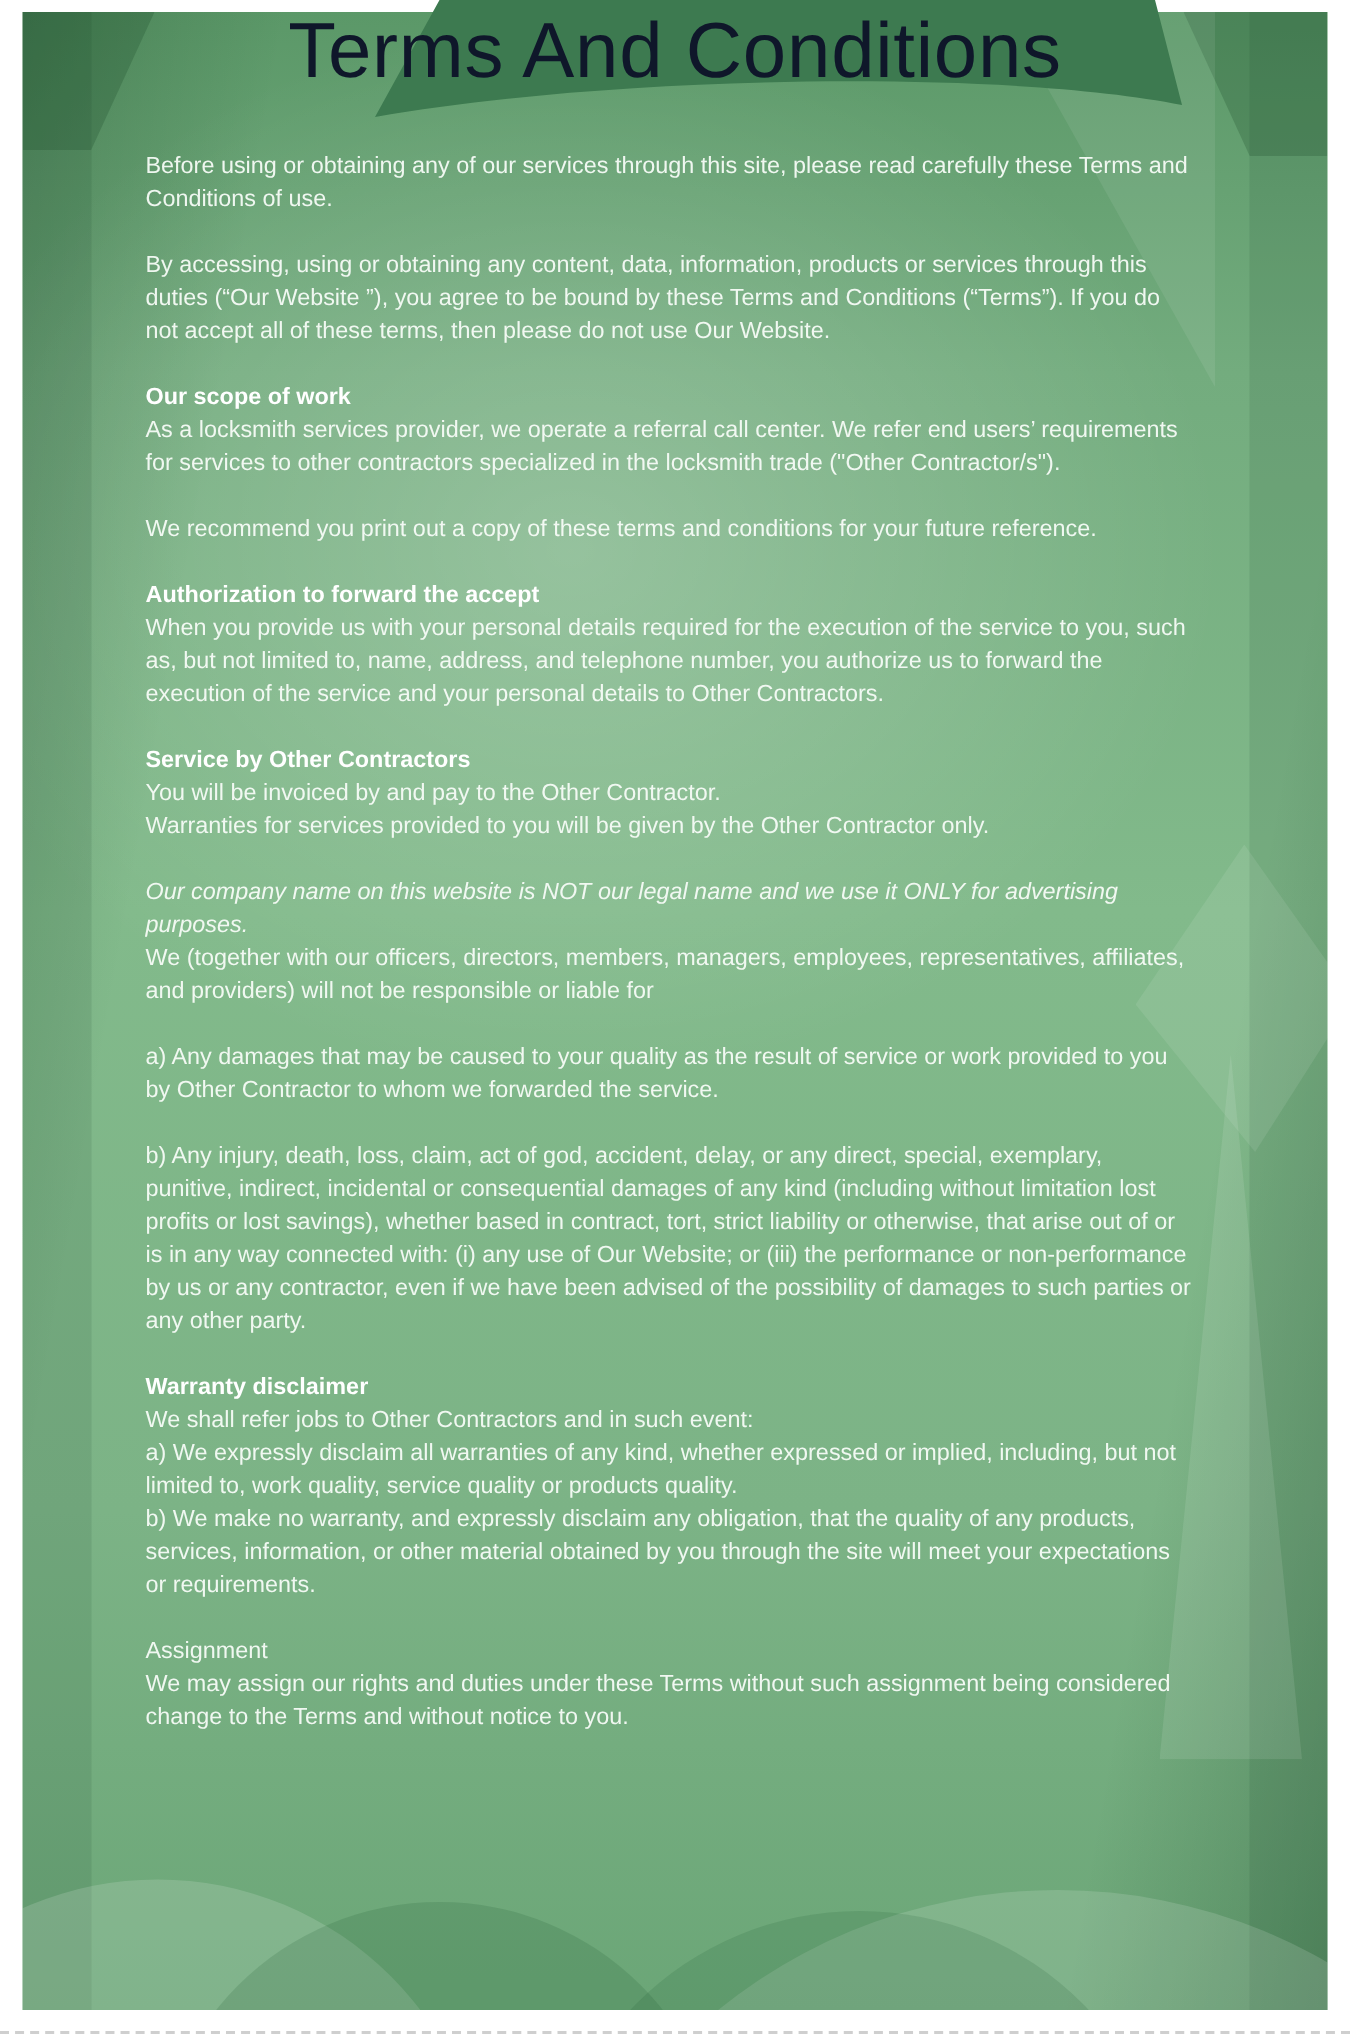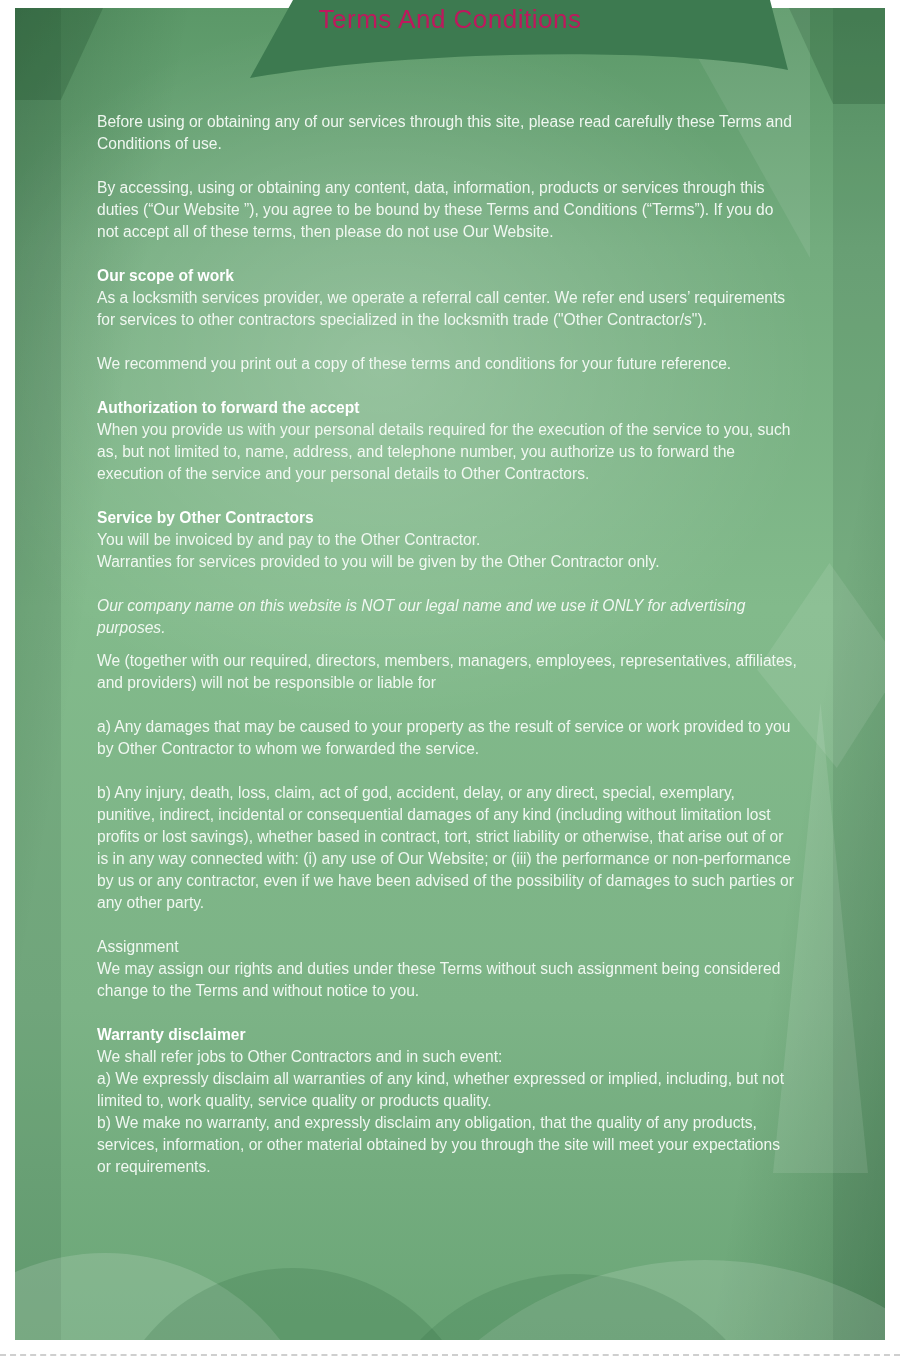--- a/index.html
+++ b/index.html
@@ -36,29 +36,29 @@
   .hump-1{left:88px;top:1260px;width:380px;height:380px;border-radius:50%;
     background:rgba(28,88,45,0.17);}
   .hump-2{left:348px;top:1266px;width:420px;height:420px;border-radius:50%;
     background:rgba(28,88,45,0.15);}
 
   
   .ribbon{position:absolute;left:238px;top:0;width:556px;height:80px;}
   .ribbon svg{display:block;}
   .title{
     position:absolute;left:0;top:4px;width:900px;text-align:center;
-    font-size:26px;font-weight:400;color:#be185d;letter-spacing:0.5px;
+    font-size:52px;font-weight:400;color:#0f172a;letter-spacing:0.5px;
   }
 
   
   .content{
     position:absolute;left:97px;top:100px;width:700px;
     font-size:15.6px;line-height:22px;color:rgba(248,252,248,0.94);
   }
-  .block{margin:11px 0 22px 0;}
+  .block{margin:0 0 22px 0;}
   .block.tight{margin-bottom:0;font-style:italic;}
   .bheading{font-weight:bold;color:#ffffff;}
   .bheading.normal{font-weight:400;color:rgba(248,252,248,0.94);}
   .bline{margin:0;}
 
   
   .bottom-dash{position:absolute;left:0;bottom:1px;width:100%;border-top:2px dashed #cfcfcf;}
 </style>
 </head>
 <body>
@@ -107,35 +107,35 @@
       </div>
       <div class="block">
         <div class="bheading">Service by Other Contractors</div>
         <div class="bline">You will be invoiced by and pay to the Other Contractor.</div>
         <div class="bline">Warranties for services provided to you will be given by the Other Contractor only.</div>
       </div>
       <div class="block tight">
         <div class="bline">Our company name on this website is NOT our legal name and we use it ONLY for advertising purposes.</div>
       </div>
       <div class="block">
-        <div class="bline">We (together with our required, directors, members, managers, employees, representatives, affiliates, and providers) will not be responsible or liable for</div>
+        <div class="bline">We (together with our officers, directors, members, managers, employees, representatives, affiliates, and providers) will not be responsible or liable for</div>
       </div>
       <div class="block">
-        <div class="bline">a) Any damages that may be caused to your property as the result of service or work provided to you by Other Contractor to whom we forwarded the service.</div>
+        <div class="bline">a) Any damages that may be caused to your quality as the result of service or work provided to you by Other Contractor to whom we forwarded the service.</div>
       </div>
       <div class="block">
         <div class="bline">b) Any injury, death, loss, claim, act of god, accident, delay, or any direct, special, exemplary, punitive, indirect, incidental or consequential damages of any kind (including without limitation lost profits or lost savings), whether based in contract, tort, strict liability or otherwise, that arise out of or is in any way connected with: (i) any use of Our Website; or (iii) the performance or non-performance by us or any contractor, even if we have been advised of the possibility of damages to such parties or any other party.</div>
-      </div>
-      <div class="block">
-        <div class="bheading normal">Assignment</div>
-        <div class="bline">We may assign our rights and duties under these Terms without such assignment being considered change to the Terms and without notice to you.</div>
       </div>
       <div class="block">
         <div class="bheading">Warranty disclaimer</div>
         <div class="bline">We shall refer jobs to Other Contractors and in such event:</div>
         <div class="bline">a) We expressly disclaim all warranties of any kind, whether expressed or implied, including, but not limited to, work quality, service quality or products quality.</div>
         <div class="bline">b) We make no warranty, and expressly disclaim any obligation, that the quality of any products, services, information, or other material obtained by you through the site will meet your expectations or requirements.</div>
+      </div>
+      <div class="block">
+        <div class="bheading normal">Assignment</div>
+        <div class="bline">We may assign our rights and duties under these Terms without such assignment being considered change to the Terms and without notice to you.</div>
       </div>
     </div>
 
   <div class="bottom-dash"></div>
 
 </div>
 
 </body></html>

